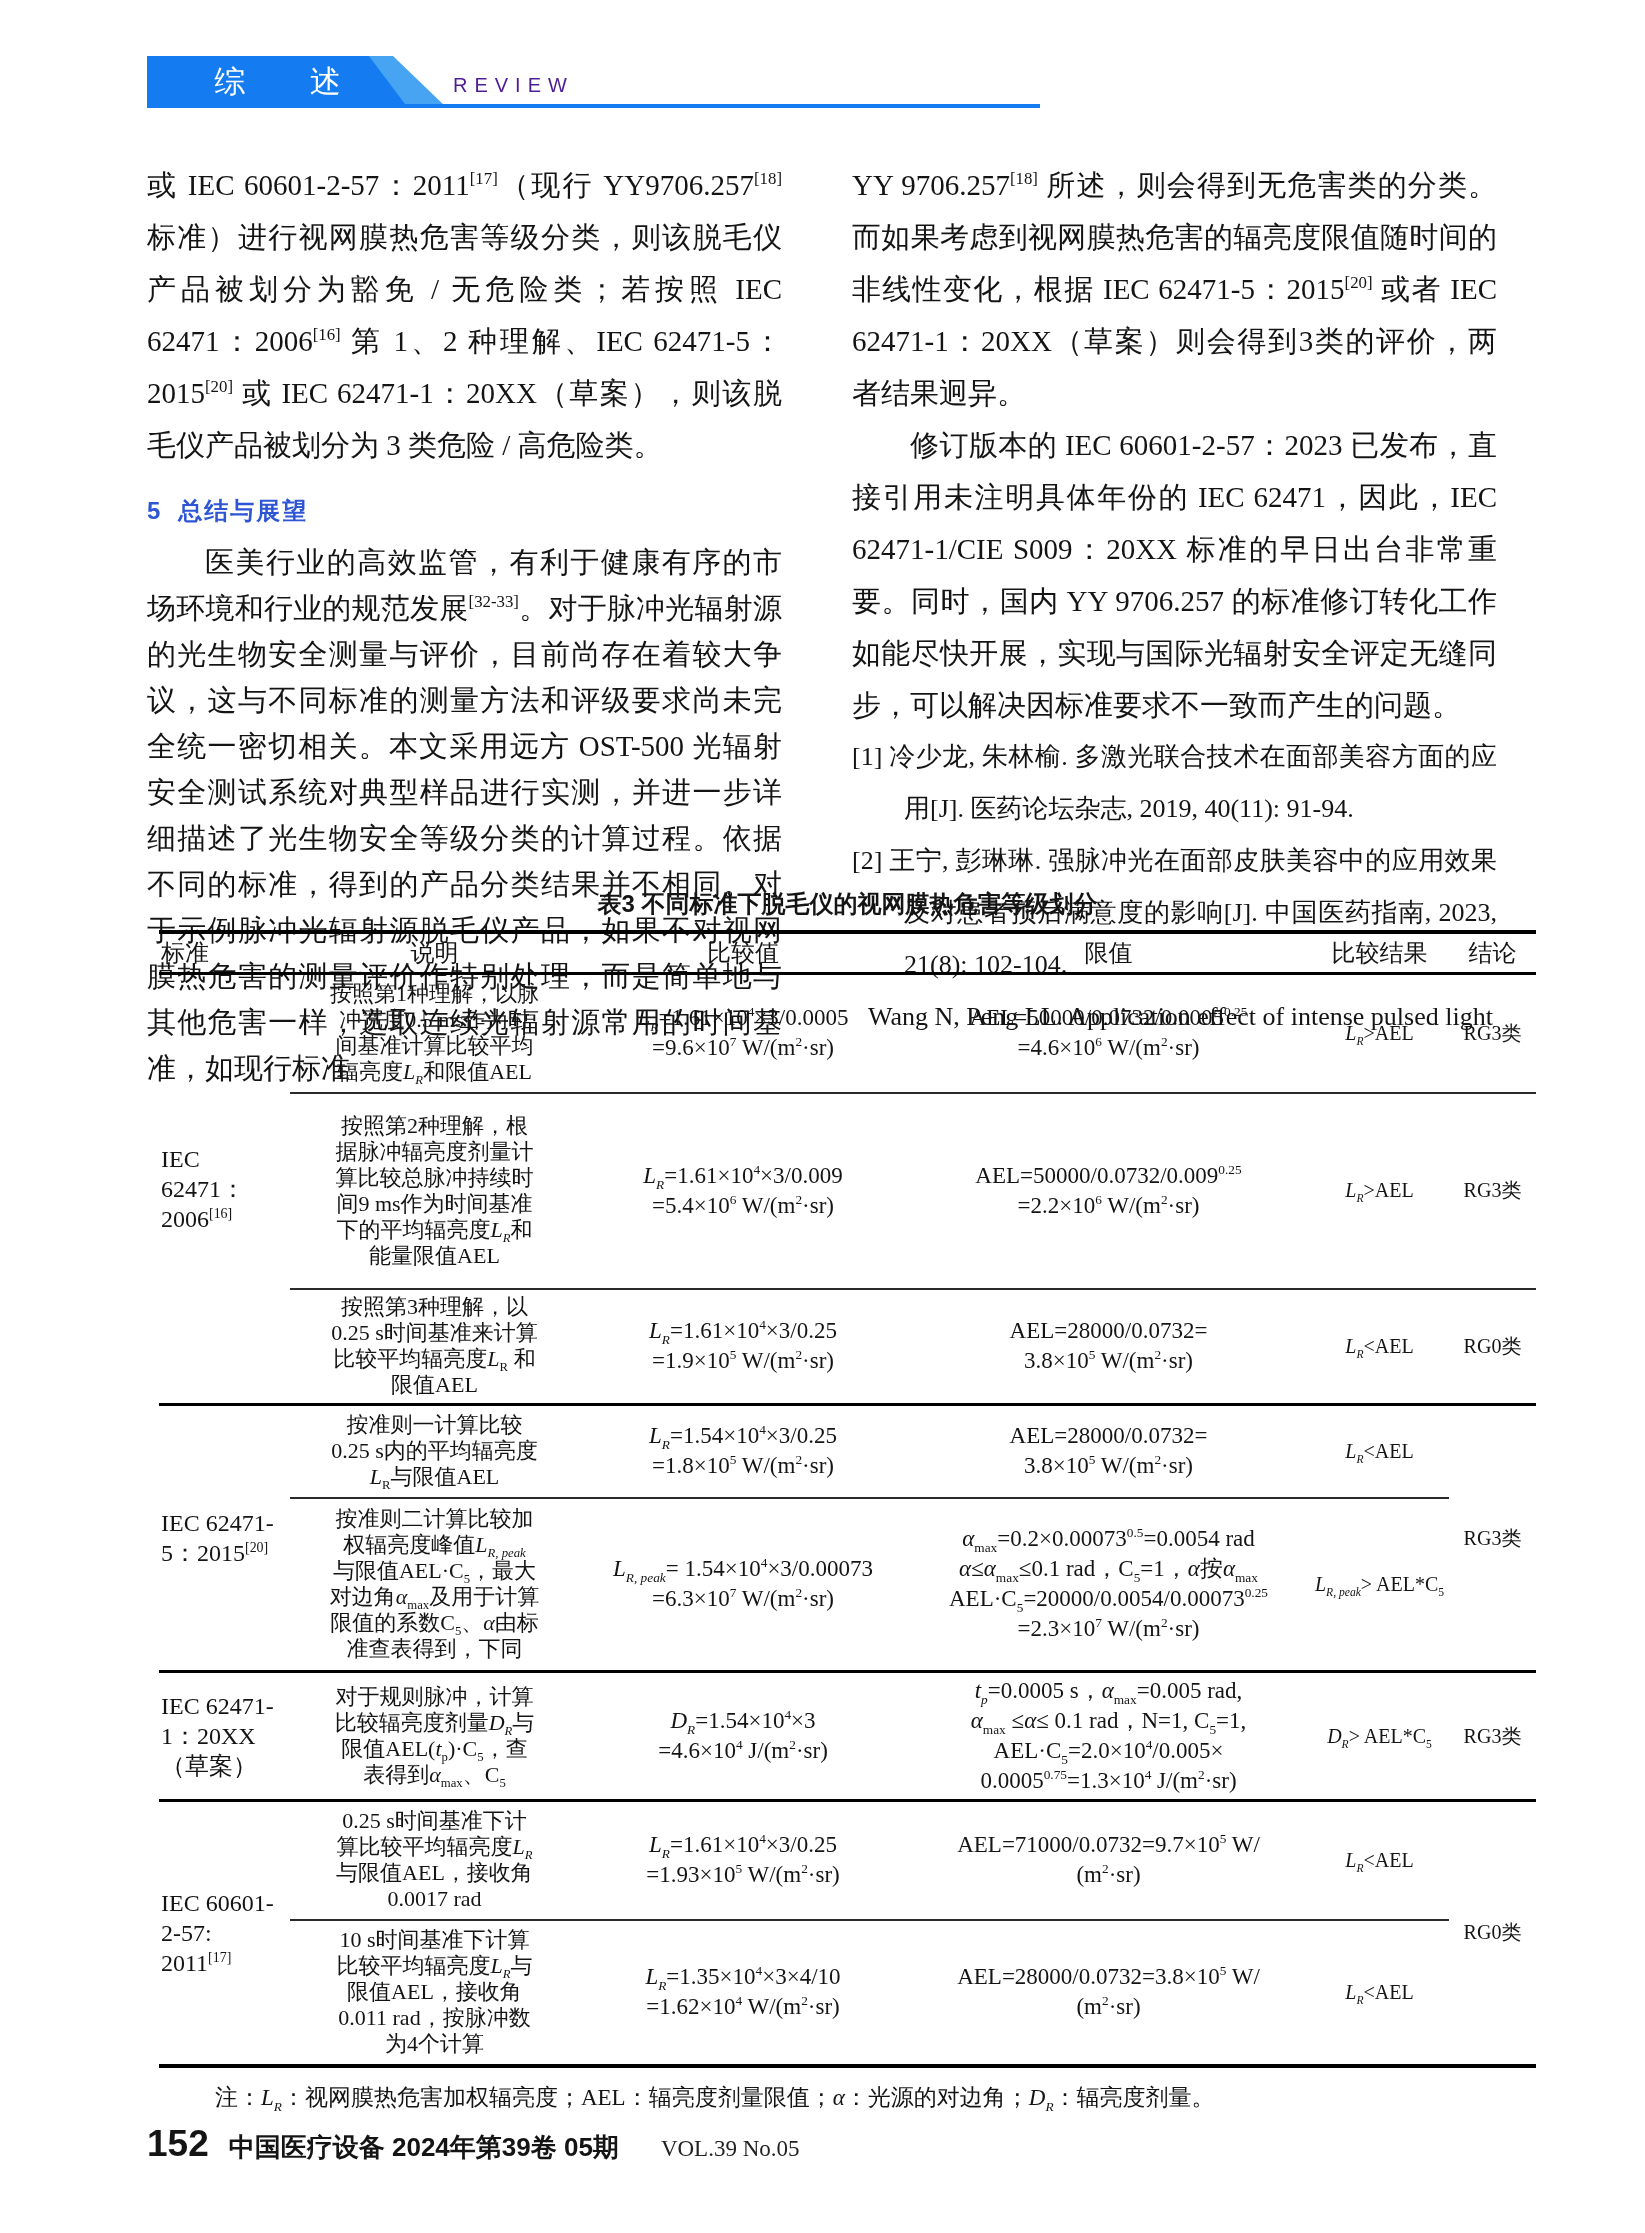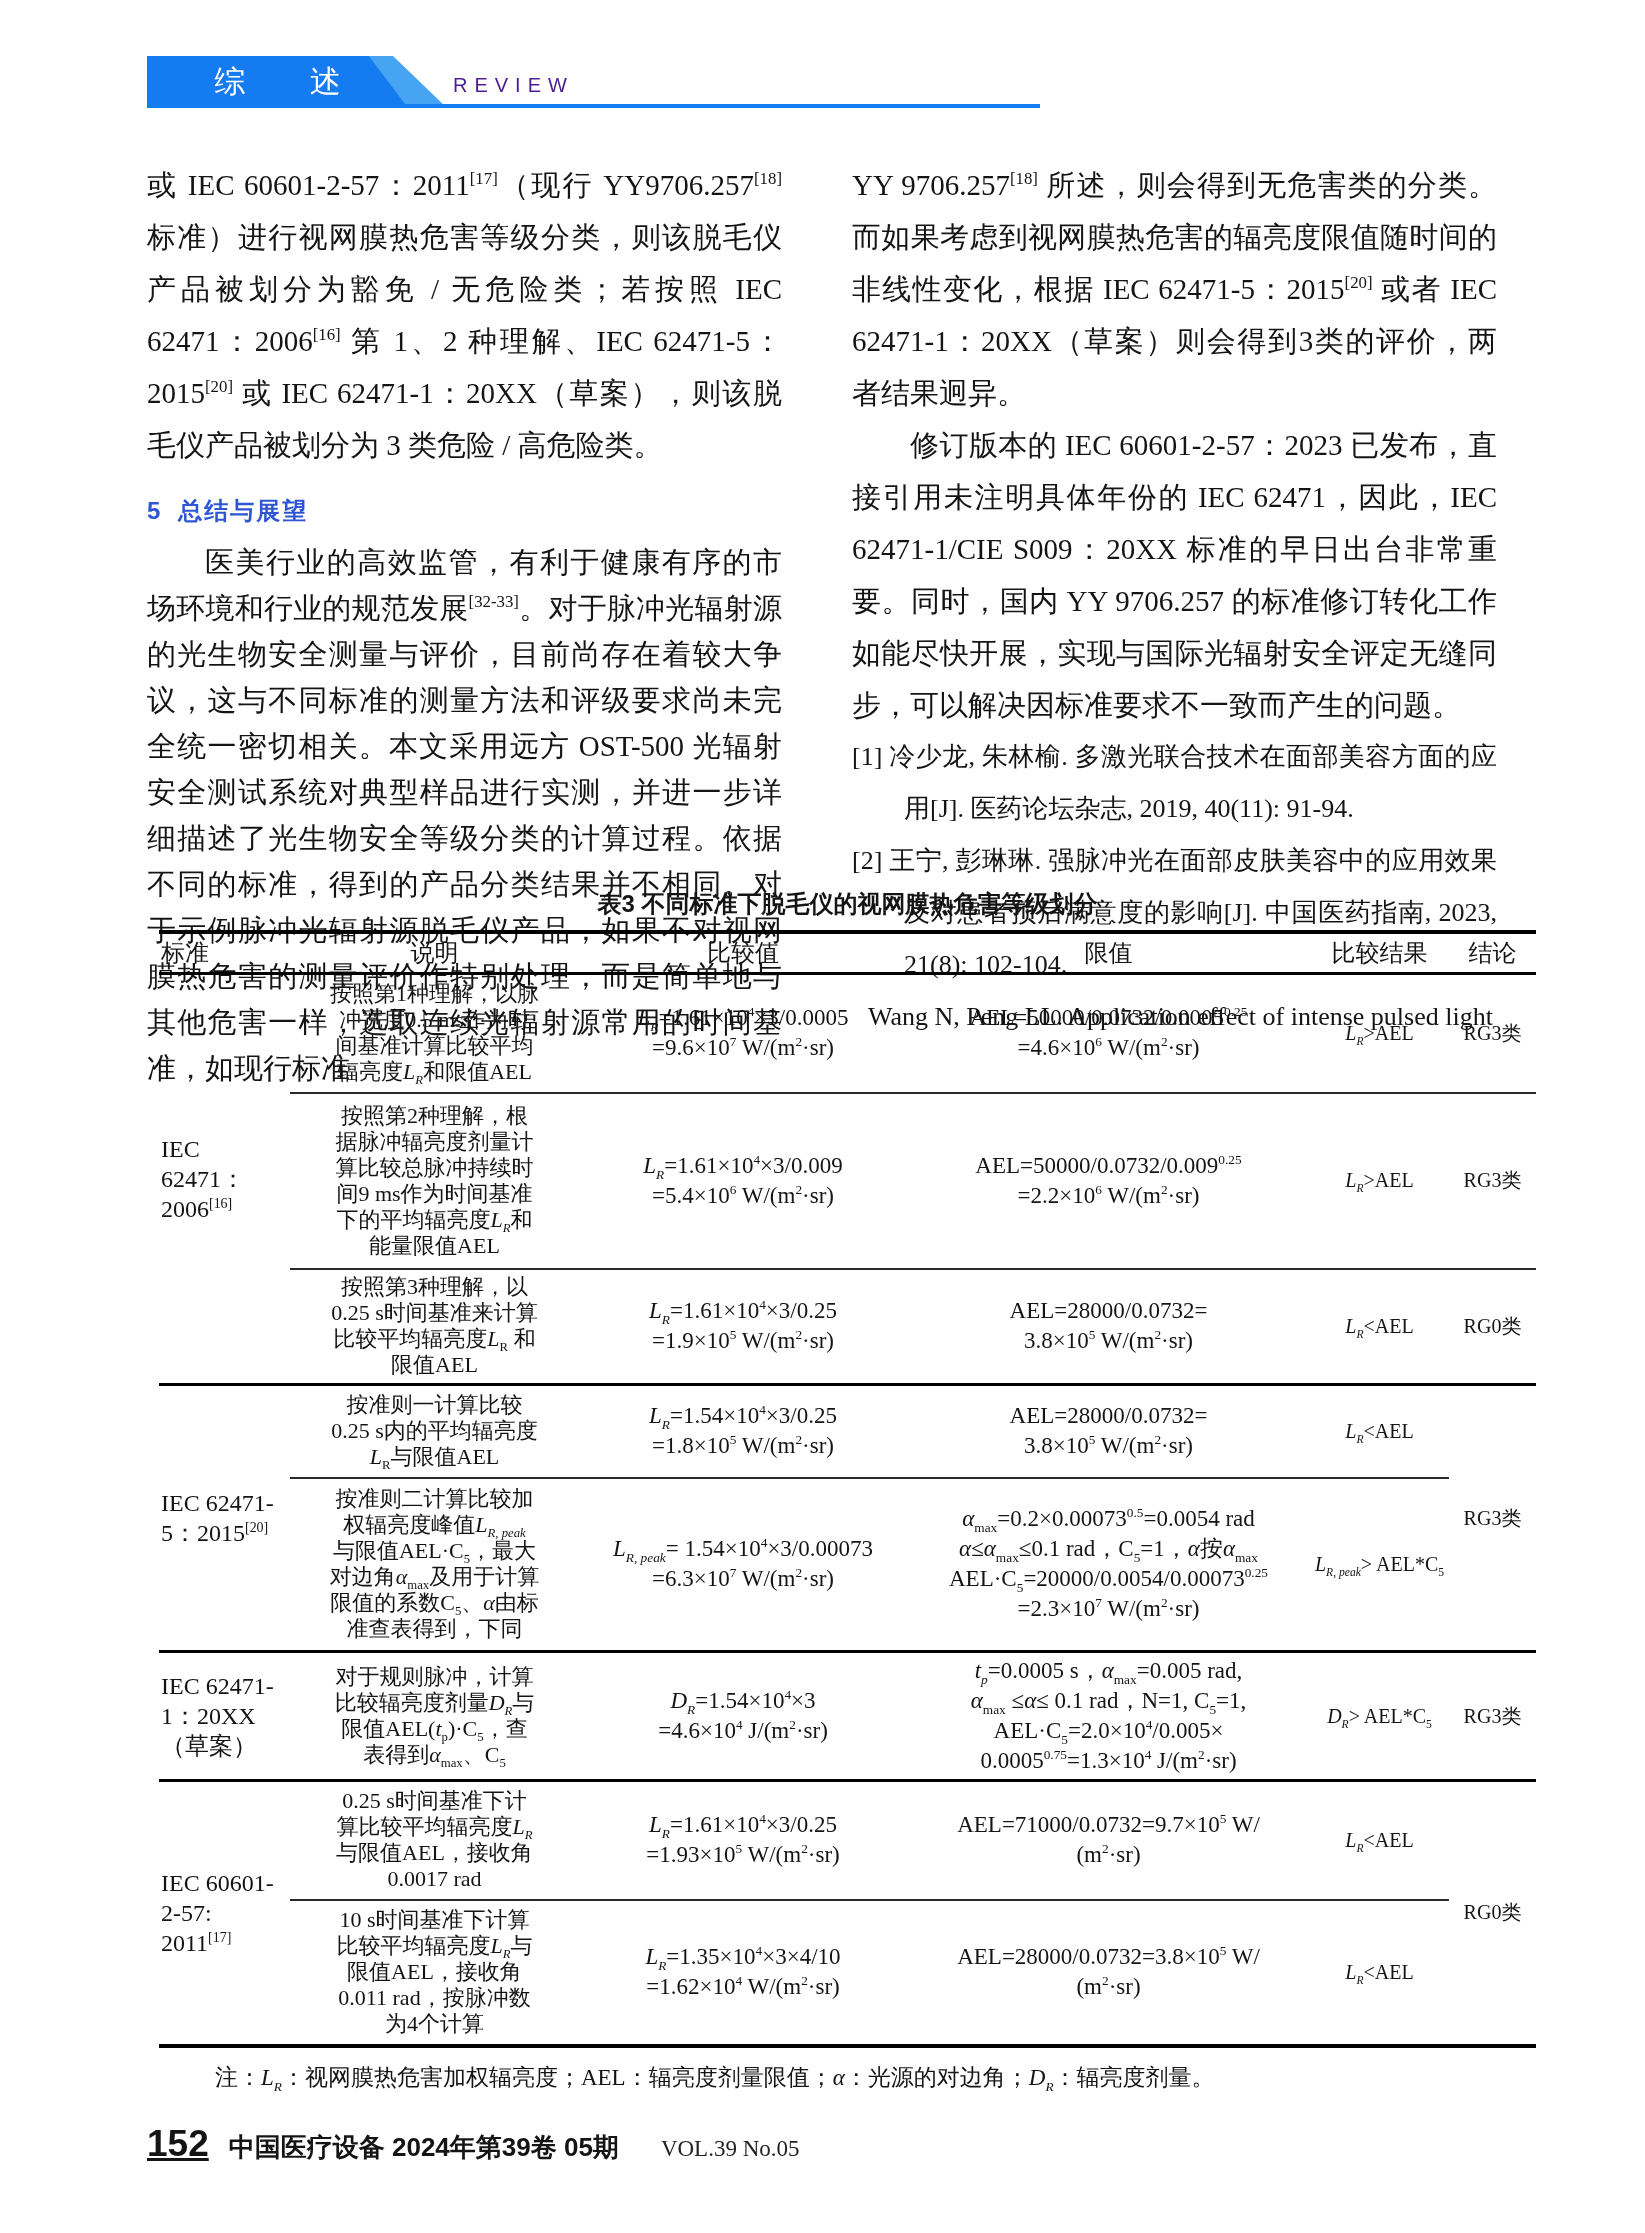--- a/index.html
+++ b/index.html
@@ -103,21 +103,21 @@
       </thead>
       <tbody>
         <tr style="height:119px">
           <td class="std" rowspan="3">IEC<br>62471：<br>2006<sup>[16]</sup></td>
           <td class="desc">按照第1种理解，以脉<br>冲宽度0.5 ms作为时<br>间基准计算比较平均<br>辐亮度<i>L</i><sub><i>R</i></sub>和限值AEL</td>
           <td class="cmp"><i>L</i><sub><i>R</i></sub>=1.61×10<sup>4</sup>×3/0.0005<br>=9.6×10<sup>7</sup> W/(m<sup>2</sup>·sr)</td>
           <td class="limit">AEL=50000/0.0732/0.0005<sup>0.25</sup><br>=4.6×10<sup>6</sup> W/(m<sup>2</sup>·sr)</td>
           <td class="result"><i>L</i><sub><i>R</i></sub>&gt;AEL</td>
           <td class="concl">RG3类</td>
         </tr>
-        <tr style="height:176px">
+        <tr style="height:196px">
           <td class="desc sep">按照第2种理解，根<br>据脉冲辐亮度剂量计<br>算比较总脉冲持续时<br>间9 ms作为时间基准<br>下的平均辐亮度<i>L</i><sub><i>R</i></sub>和<br>能量限值AEL</td>
           <td class="cmp sep"><i>L</i><sub><i>R</i></sub>=1.61×10<sup>4</sup>×3/0.009<br>=5.4×10<sup>6</sup> W/(m<sup>2</sup>·sr)</td>
           <td class="limit sep">AEL=50000/0.0732/0.009<sup>0.25</sup><br>=2.2×10<sup>6</sup> W/(m<sup>2</sup>·sr)</td>
           <td class="result sep"><i>L</i><sub><i>R</i></sub>&gt;AEL</td>
           <td class="concl sep">RG3类</td>
         </tr>
         <tr style="height:116px">
           <td class="desc sep">按照第3种理解，以<br>0.25 s时间基准来计算<br>比较平均辐亮度<i>L</i><sub>R</sub> 和<br>限值AEL</td>
           <td class="cmp sep"><i>L</i><sub><i>R</i></sub>=1.61×10<sup>4</sup>×3/0.25<br>=1.9×10<sup>5</sup> W/(m<sup>2</sup>·sr)</td>
           <td class="limit sep">AEL=28000/0.0732=<br>3.8×10<sup>5</sup> W/(m<sup>2</sup>·sr)</td>
@@ -159,19 +159,19 @@
           <td class="cmp sep"><i>L</i><sub><i>R</i></sub>=1.35×10<sup>4</sup>×3×4/10<br>=1.62×10<sup>4</sup> W/(m<sup>2</sup>·sr)</td>
           <td class="limit sep">AEL=28000/0.0732=3.8×10<sup>5</sup> W/<br>(m<sup>2</sup>·sr)</td>
           <td class="result sep"><i>L</i><sub><i>R</i></sub>&lt;AEL</td>
         </tr>
       </tbody>
     </table>
     <div class="table-note" style="margin-top:14px;font-size:23px;padding-left:56px;text-align:left">注：<i>L</i><sub><i>R</i></sub>：视网膜热危害加权辐亮度；AEL：辐亮度剂量限值；<i>α</i>：光源的对边角；<i>D</i><sub><i>R</i></sub>：辐亮度剂量。</div>
   </div>
 
   <div style="position:absolute;left:147px;top:2123px;display:flex;align-items:baseline;">
-    <span style="font-size:37px;font-weight:bold;font-family:'Liberation Sans','DejaVu Sans',sans-serif;text-decoration:underline;">152</span>
+    <span style="font-size:37px;font-weight:bold;font-family:'Liberation Sans','DejaVu Sans',sans-serif;">152</span>
     <span style="font-size:26px;font-weight:bold;margin-left:20px;font-family:'Liberation Sans','DejaVu Sans',sans-serif;">中国医疗设备 2024年第39卷 05期</span>
     <span style="font-size:23px;margin-left:42px;color:#222;">VOL.39 No.05</span>
   </div>
 
 </div>
 
 
 </body></html>

